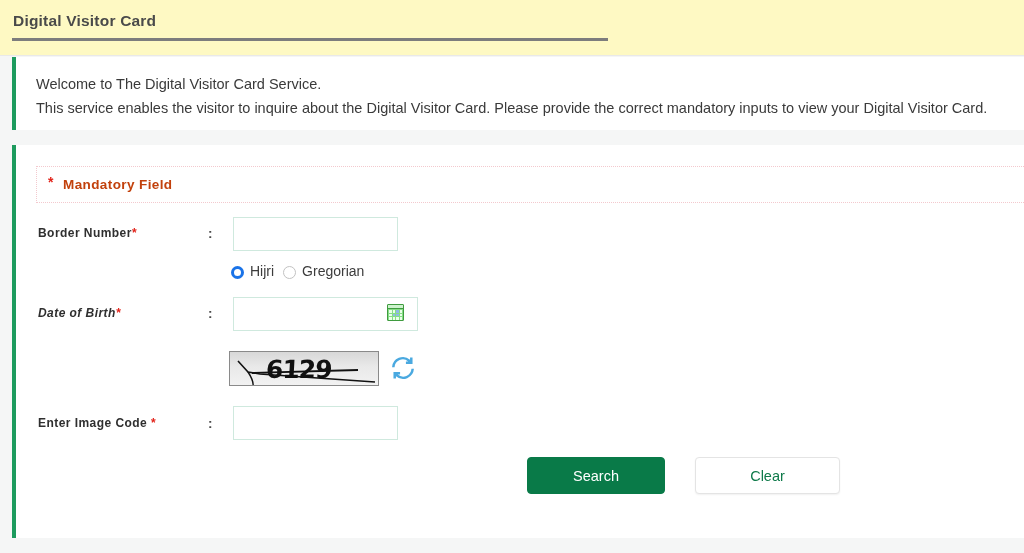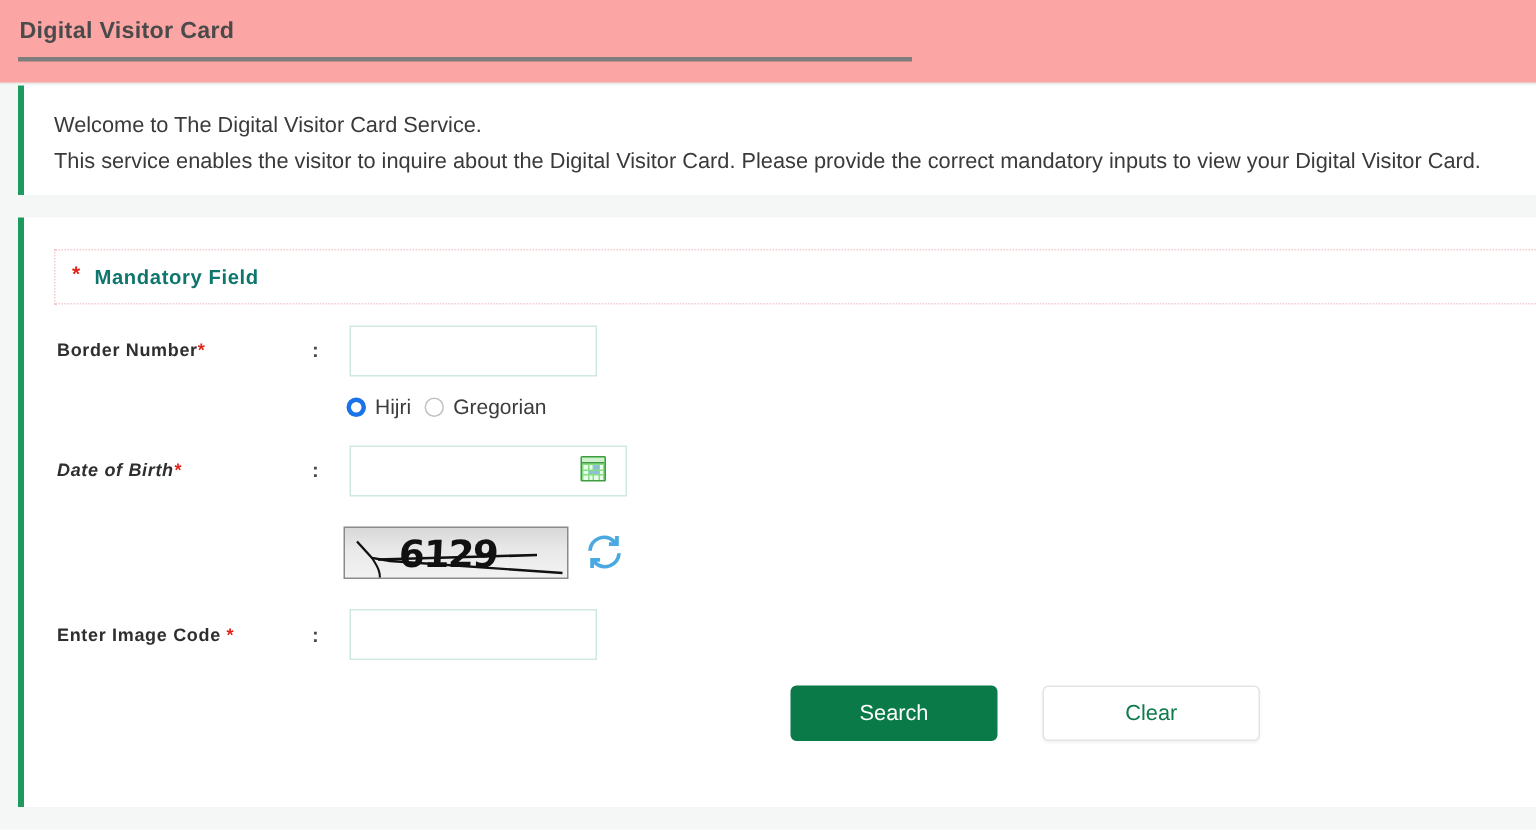--- a/index.html
+++ b/index.html
@@ -14,21 +14,21 @@
     color: #3c3c3c;
     overflow: hidden;
   }
 
   
   .page-header {
     position: absolute;
     left: 0; top: 0;
     width: 1024px;
     height: 56px;
-    background: #fca5a5;
+    background: #fef9c3;
     border-bottom: 1px solid #e9e9e9;
     box-sizing: border-box;
   }
   .page-title {
     position: absolute;
     left: 13px;
     top: 12px;
     font-size: 15.5px;
     font-weight: bold;
     color: #4a4a4a;
@@ -94,21 +94,21 @@
     font-size: 14px;
     font-weight: bold;
     line-height: 1;
   }
   .mandatory-text {
     position: absolute;
     left: 26px;
     top: 10px;
     font-size: 13.5px;
     font-weight: bold;
-    color: #0f766e;
+    color: #c2410c;
     letter-spacing: .4px;
   }
 
   
   .field-label {
     position: absolute;
     font-size: 12px;
     font-weight: bold;
     color: #2f2f2f;
     letter-spacing: .45px;
@@ -141,21 +141,21 @@
   .radio-group {
     position: absolute;
     left: 231px;
     top: 263px;
     display: flex;
     align-items: center;
     gap: 9px;
   }
   .radio-opt {
     display: flex;
-    align-items: center;
+    align-items: flex-end;
     gap: 6px;
   }
   .radio-dot {
     width: 13px;
     height: 13px;
     border-radius: 50%;
     box-sizing: border-box;
     display: inline-block;
   }
   .radio-dot.on {

